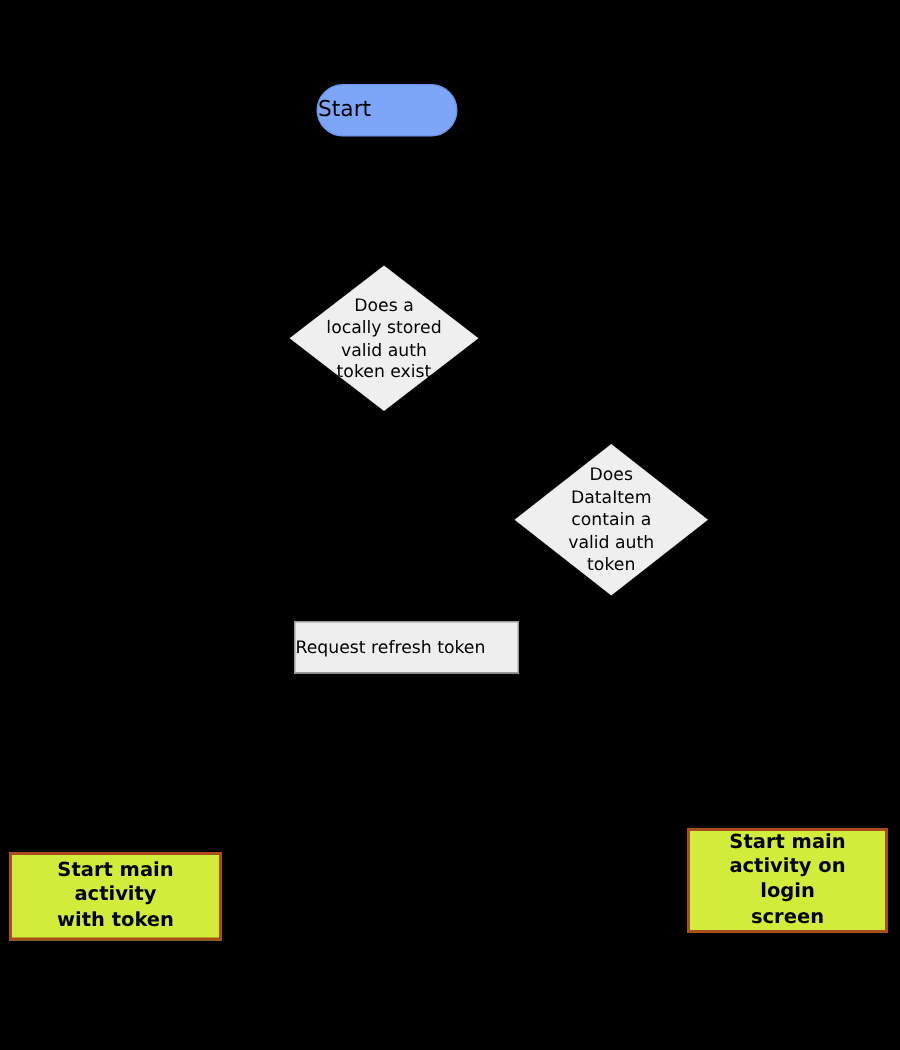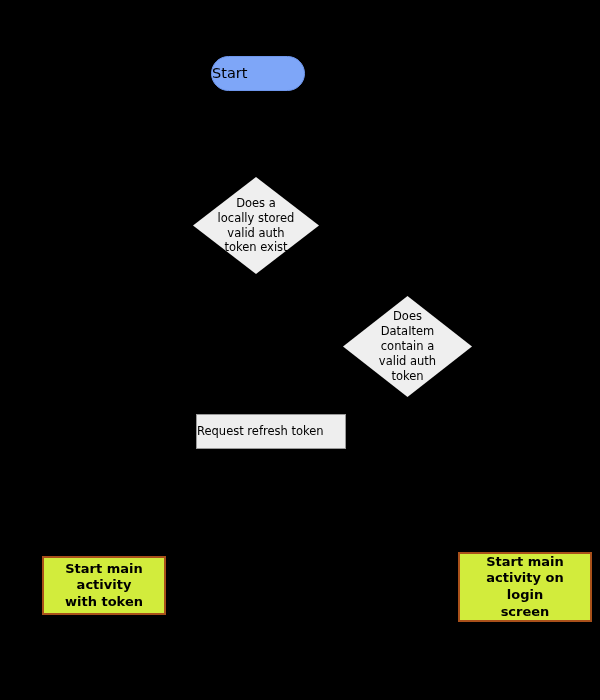--- a/index.html
+++ b/index.html
@@ -91,24 +91,23 @@
     border: 2px solid #a9501a;
     color: #000000;
     font-weight: bold;
     font-size: 13px;
     line-height: 1.28;
     white-space: pre-line;
     padding: 2px 6px;
   }
   #terminal-with-token {
     left: 6px;
-    top: 556px;
-    width: 124px;
+    top: 568px;
+    width: 142px;
     height: 59px;
-    margin-left: 36px;
   }
   #terminal-login-screen {
     left: 458px;
     top: 542px;
     width: 134px;
     height: 70px;
     margin-top: 10px;
   }
 
   

